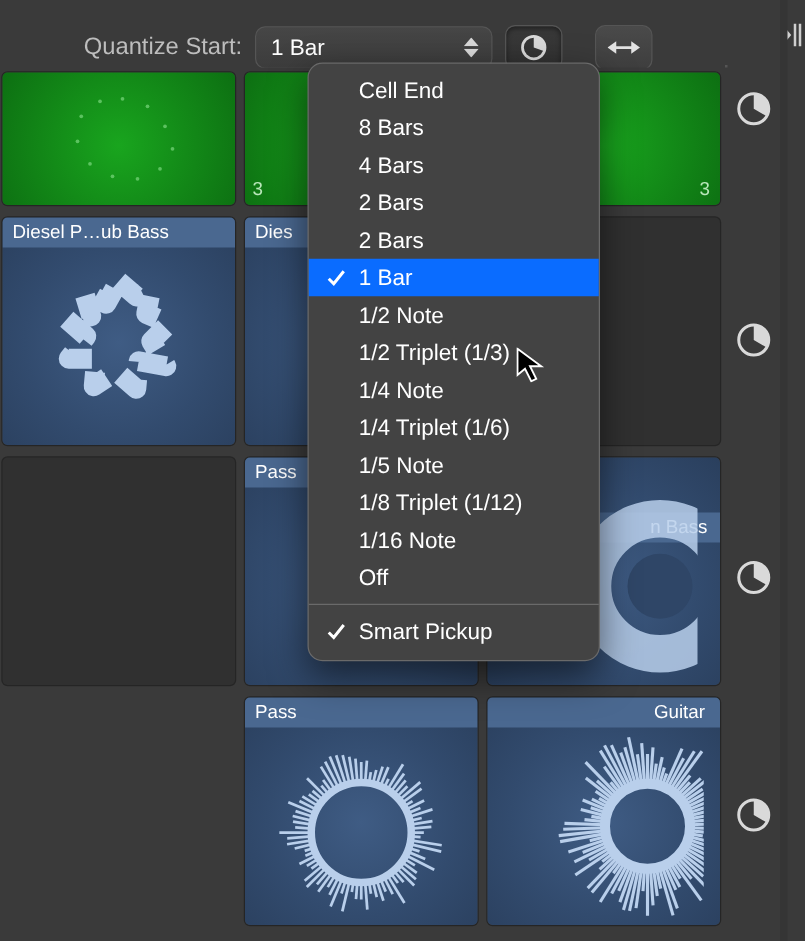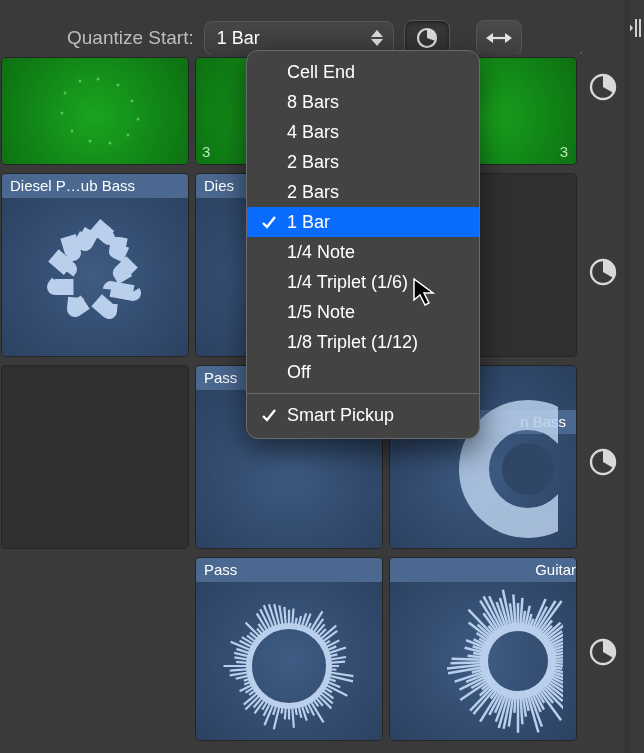--- a/index.html
+++ b/index.html
@@ -443,21 +443,21 @@
             <line x1="62.639320225002095" y1="41.95773934819386" x2="54.92883118702319" y2="18.227294172435954"></line>
             <line x1="65.6621854457638" y1="41.105203184092936" x2="60.144511534502215" y2="18.122437310081168"></line>
             <line x1="68.74262139839075" y1="40.49246637619449" x2="65.39520146942301" y2="19.35768872942102"></line>
             <line x1="71.86163617088621" y1="40.123306650674884" x2="70.3491209749822" y2="20.90497890494305"></line>
           </g>
         <circle cx="75" cy="80" r="40" fill="none" stroke="#b9cfeb" stroke-width="6"></circle>
       </svg>
     </div>
 
     <div class="cell blue" style="left:390px; top:504px; width:186px; height:182px;">
-      <div class="label" style="text-align:right; padding-right:0;">Guitar</div>
+      <div class="label" style="text-align:right; padding-right:12px;">Guitar</div>
       <svg class="ring" width="160" height="160">
         <g id="spikes2" stroke="#b9cfeb" stroke-width="2.5">
             <line x1="115" y1="46" x2="115" y2="22.112376543209876"></line>
             <line x1="117.37172010730026" y1="46.082822291165975" x2="119.41225036396884" y2="16.901880103825967"></line>
             <line x1="119.73188543264223" y1="46.330885662786606" x2="122.03798586328355" y2="29.922128481824146"></line>
             <line x1="122.06899748780383" y1="46.742981575050614" x2="126.76363544518446" y2="24.65644648765724"></line>
             <line x1="124.37167009777798" y1="47.31710233809716" x2="128.47524675448093" y2="33.006229834102854"></line>
             <line x1="126.62868487307274" y1="48.05045089327912" x2="130.37898060839206" y2="37.7465980442123"></line>
             <line x1="128.8290458645772" y1="48.93945444015157" x2="142.63835119300512" y2="17.923246850431013"></line>
             <line x1="130.9620331347203" y1="49.979781842796484" x2="143.94393251369783" y2="25.56438011029031"></line>
@@ -555,24 +555,27 @@
   <div class="item"><span class="check"></span><span>Cell End</span></div>
       <div class="item"><span class="check"></span><span>8 Bars</span></div>
       <div class="item"><span class="check"></span><span>4 Bars</span></div>
       <div class="item"><span class="check"></span><span>2 Bars</span></div>
       <div class="item"><span class="check"></span><span>2 Bars</span></div>
       <div class="item selected"><span class="check">
           <svg width="16" height="16">
             <polyline points="2,9 6,13 14,3" fill="none" stroke="#fff" stroke-width="2.4"></polyline>
           </svg>
         </span><span>1 Bar</span></div>
+      <div class="item"><span class="check"></span><span>1/2 Note</span></div>
+      <div class="item"><span class="check"></span><span>1/2 Triplet (1/3)</span></div>
       <div class="item"><span class="check"></span><span>1/4 Note</span></div>
       <div class="item"><span class="check"></span><span>1/4 Triplet (1/6)</span></div>
       <div class="item"><span class="check"></span><span>1/5 Note</span></div>
       <div class="item"><span class="check"></span><span>1/8 Triplet (1/12)</span></div>
+      <div class="item"><span class="check"></span><span>1/16 Note</span></div>
       <div class="item"><span class="check"></span><span>Off</span></div>
       <hr>
       <div class="item"><span class="check">
           <svg width="16" height="16">
             <polyline points="2,9 6,13 14,3" fill="none" stroke="#fff" stroke-width="2.4"></polyline>
           </svg>
         </span><span>Smart Pickup</span></div>
     </div>
 
   <svg class="cursor" width="24" height="28">

